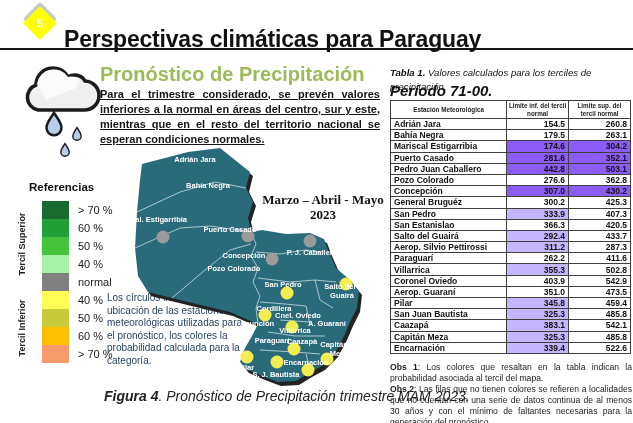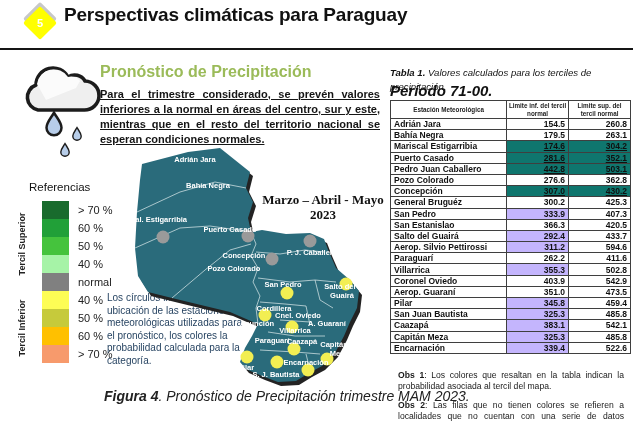--- a/index.html
+++ b/index.html
@@ -6,30 +6,30 @@
   #page{position:relative;width:633px;height:423px;background:#fff;overflow:hidden;
         font-family:"Liberation Sans",sans-serif;color:#111;}
 
   
   #hdr{position:absolute;left:0;top:0;width:633px;height:48px;border-bottom:2px solid #151515;}
   #diamond-wrap{position:absolute;left:26px;top:9px;width:30px;height:30px;}
   #diamond{position:absolute;left:2px;top:2px;width:24px;height:24px;background:#ffff00;
            transform:rotate(45deg);border-radius:2px;box-shadow:-3px -3px 0 #c8c8c8;}
   #diamond span{position:absolute;left:0;top:0;width:24px;height:24px;display:flex;align-items:center;
            justify-content:center;transform:rotate(-45deg);color:#fff;font-weight:bold;font-size:11px;}
-  #title{position:absolute;left:64px;top:4px;font-size:19px;font-weight:bold;letter-spacing:-0.2px;}
+  #title{position:absolute;left:64px;top:26px;font-size:23px;font-weight:bold;letter-spacing:-0.2px;}
 
   
   #cloud{position:absolute;left:16px;top:58px;}
-  #sec-title{position:absolute;left:100px;top:63px;font-size:16px;font-weight:bold;color:#9bbb59;text-align:right;}
+  #sec-title{position:absolute;left:100px;top:63px;font-size:20px;font-weight:bold;color:#9bbb59;text-align:right;}
   #intro{position:absolute;left:100px;top:87px;width:280px;font-size:11px;font-weight:bold;
          line-height:15px;text-align:justify;color:#151515;text-decoration:underline;}
   #period{position:absolute;left:262px;top:160px;width:122px;text-align:center;
           font-family:"Liberation Serif",serif;font-weight:bold;font-size:13px;line-height:15px;margin-top:32px;}
-  #refs-title{position:absolute;left:29px;top:181px;font-size:11.5px;font-weight:normal;}
+  #refs-title{position:absolute;left:29px;top:181px;font-size:11.5px;font-weight:bold;}
   #legend{position:absolute;left:42px;top:201px;}
   .leg-row{display:flex;align-items:center;height:18px;}
   .leg-sw{width:27px;height:18px;flex:0 0 27px;}
   .leg-lb{margin-left:9px;font-size:11px;color:#222;white-space:nowrap;}
   .tercil{position:absolute;width:86px;height:12px;text-align:center;font-size:9px;font-weight:bold;
           transform:rotate(-90deg);color:#222;}
   #tercil-sup{left:-20px;top:238px;}
   #tercil-inf{left:-20px;top:322px;}
   #circles-note{position:absolute;left:107px;top:292px;width:138px;font-size:10px;line-height:12.5px;
           color:#1f3d5c;}
@@ -50,25 +50,25 @@
   #tbl-sub{position:absolute;left:390px;top:82px;font-size:15px;font-style:italic;font-weight:bold;}
   #tbl{position:absolute;left:390px;top:100px;width:241px;border-collapse:collapse;
        font-size:8.5px;}
   #tbl th{border:1px solid #3f3f3f;font-weight:bold;font-size:6.3px;line-height:7.5px;
        text-align:center;padding:1px 1px;height:15px;background:#fff;color:#222;}
   #tbl td{border:1px solid #3f3f3f;font-weight:bold;padding:0 3px;height:10.2px;
        white-space:nowrap;color:#101010;}
   #tbl td.station{text-align:left;width:112px;}
   #tbl td.val{text-align:right;width:61px;}
   td.hl-yellow{background:#c4b5fd;}
-  td.hl-gray{background:#0f766e;text-decoration:underline;}
+  td.hl-gray{background:#8b5cf6;}
   #obs{position:absolute;left:390px;top:362px;width:242px;font-size:8.6px;line-height:11px;
        text-align:justify;color:#1a1a1a;}
   #obs b{font-weight:bold;}
-  #obs p{margin:8px;}
+  #obs p{margin:0;}
 </style>
 </head>
 <body>
 
 <div id="page">
 
   <div id="hdr">
     <div id="diamond-wrap">
       <div id="diamond">
           <span>5</span>
@@ -267,21 +267,21 @@
           <td class="val">420.5</td>
         </tr>
         <tr>
           <td class="station">Salto del Guairá</td>
           <td class="val hl-yellow">292.4</td>
           <td class="val">433.7</td>
         </tr>
         <tr>
           <td class="station">Aerop. Silvio Pettirossi</td>
           <td class="val hl-yellow">311.2</td>
-          <td class="val">594.6</td>
+          <td class="val">287.3</td>
         </tr>
         <tr>
           <td class="station">Paraguarí</td>
           <td class="val">262.2</td>
           <td class="val">411.6</td>
         </tr>
         <tr>
           <td class="station">Villarrica</td>
           <td class="val hl-yellow">355.3</td>
           <td class="val">502.8</td>

